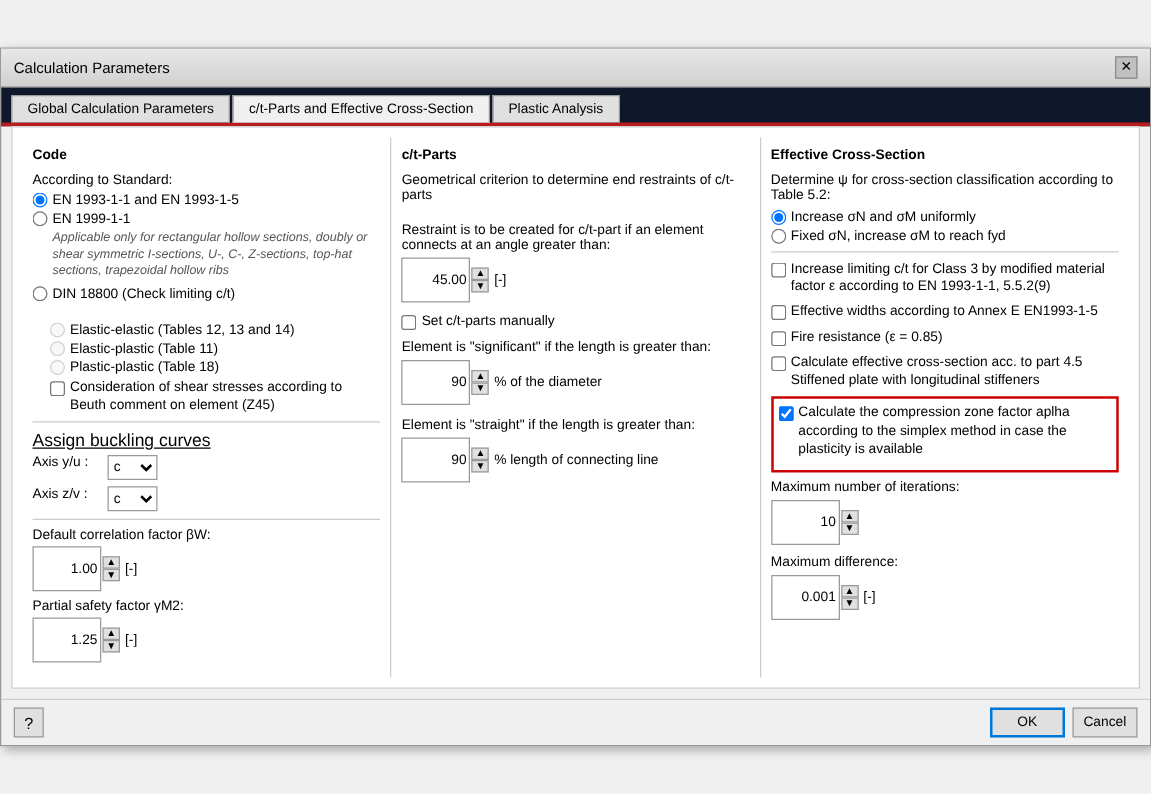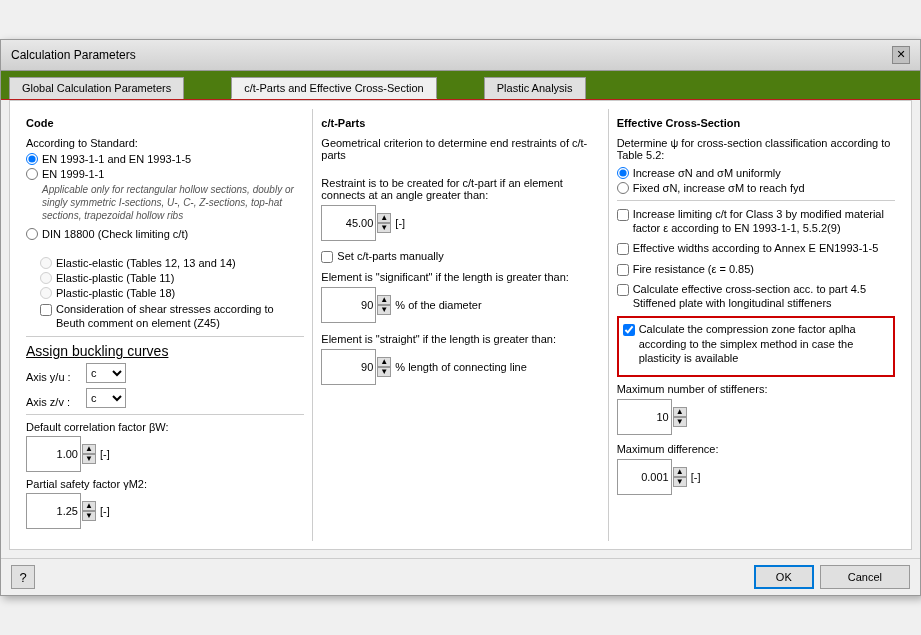--- a/index.html
+++ b/index.html
@@ -36,24 +36,23 @@
       background: #c0c0c0;
       border: 1px solid #888;
       cursor: pointer;
       display: flex;
       align-items: center;
       justify-content: center;
       font-size: 11px;
     }
     .tabs {
       display: flex;
-      background: #4d7c0f;
+      background: #0f172a;
       padding: 6px 8px 0;
-      border-bottom: 1px solid #b91c1c;
-      gap: 45px;
+      border-bottom: 3px solid #b91c1c;
     }
     .tab {
       padding: 4px 12px;
       background: #e0e0e0;
       border: 1px solid #999;
       border-bottom: none;
       cursor: pointer;
       margin-right: 2px;
       font-size: 11px;
       color: #000;
@@ -159,21 +158,21 @@
       margin-top: 2px;
       width: 12px;
       height: 12px;
       flex-shrink: 0;
     }
     .checkbox-text {
       line-height: 1.3;
     }
     .select-row {
       display: flex;
-      align-items: flex-end;
+      align-items: flex-start;
       margin-bottom: 5px;
     }
     .select-label {
       width: 60px;
       font-size: 11px;
     }
     .select-box {
       width: 40px;
       height: 20px;
       font-size: 11px;
@@ -217,21 +216,21 @@
       gap: 6px;
     }
     .ok-btn {
       padding: 4px 20px;
       background: #e0e0e0;
       border: 2px solid #0078d7;
       cursor: pointer;
       font-size: 11px;
     }
     .cancel-btn {
-      padding: 4px 27px;
+      padding: 4px 8px;
       background: #e0e0e0;
       border: 1px solid #999;
       cursor: pointer;
       font-size: 11px;
     }
     .divider {
       border: none;
       border-top: 1px solid #ccc;
       margin: 6px 0;
     }
@@ -266,21 +265,21 @@
 
       <div class="radio-group">
         <div class="radio-item">
           <input type="radio" name="standard" checked="" style="">
           <span>EN 1993-1-1 and EN 1993-1-5</span>
         </div>
         <div class="radio-item">
           <input type="radio" name="standard" style="">
           <span>EN 1999-1-1</span>
         </div>
-        <div class="italic-note">Applicable only for rectangular hollow sections, doubly or singly symmetric I-sections, U-, C-, Z-sections, top-hat sections, trapezoidal hollow ribs</div>
+        <div class="italic-note">Applicable only for rectangular hollow sections, doubly or shear symmetric I-sections, U-, C-, Z-sections, top-hat sections, trapezoidal hollow ribs</div>
 
         <div class="radio-item">
           <input type="radio" name="standard" style="">
           <span>DIN 18800 (Check limiting c/t)</span>
         </div>
 
         <div style="margin-left: 14px; margin-top: 17px;">
           <div class="radio-item">
             <input type="radio" name="substandard" disabled="" style="">
             <span>Elastic-elastic (Tables 12, 13 and 14)</span>
@@ -416,21 +415,21 @@
         <span class="checkbox-text">Calculate effective cross-section acc. to part 4.5 Stiffened plate with longitudinal stiffeners</span>
       </div>
 
       <div class="highlighted-box">
         <div class="checkbox-item">
           <input type="checkbox" checked="" style="">
           <span class="checkbox-text">Calculate the compression zone factor aplha according to the simplex method in case the plasticity is available</span>
         </div>
       </div>
 
-      <div class="field-label">Maximum number of stiffeners:</div>
+      <div class="field-label">Maximum number of iterations:</div>
       <div class="spinner-container" style="margin-top: 4px;">
         <input class="spinner-input" type="text" value="10" style="">
         <div class="spinner-buttons">
           <button class="spinner-btn">▲</button>
           <button class="spinner-btn">▼</button>
         </div>
       </div>
 
       <div class="field-label" style="margin-top: 8px;">Maximum difference:</div>
       <div class="spinner-container" style="margin-top: 4px;">

